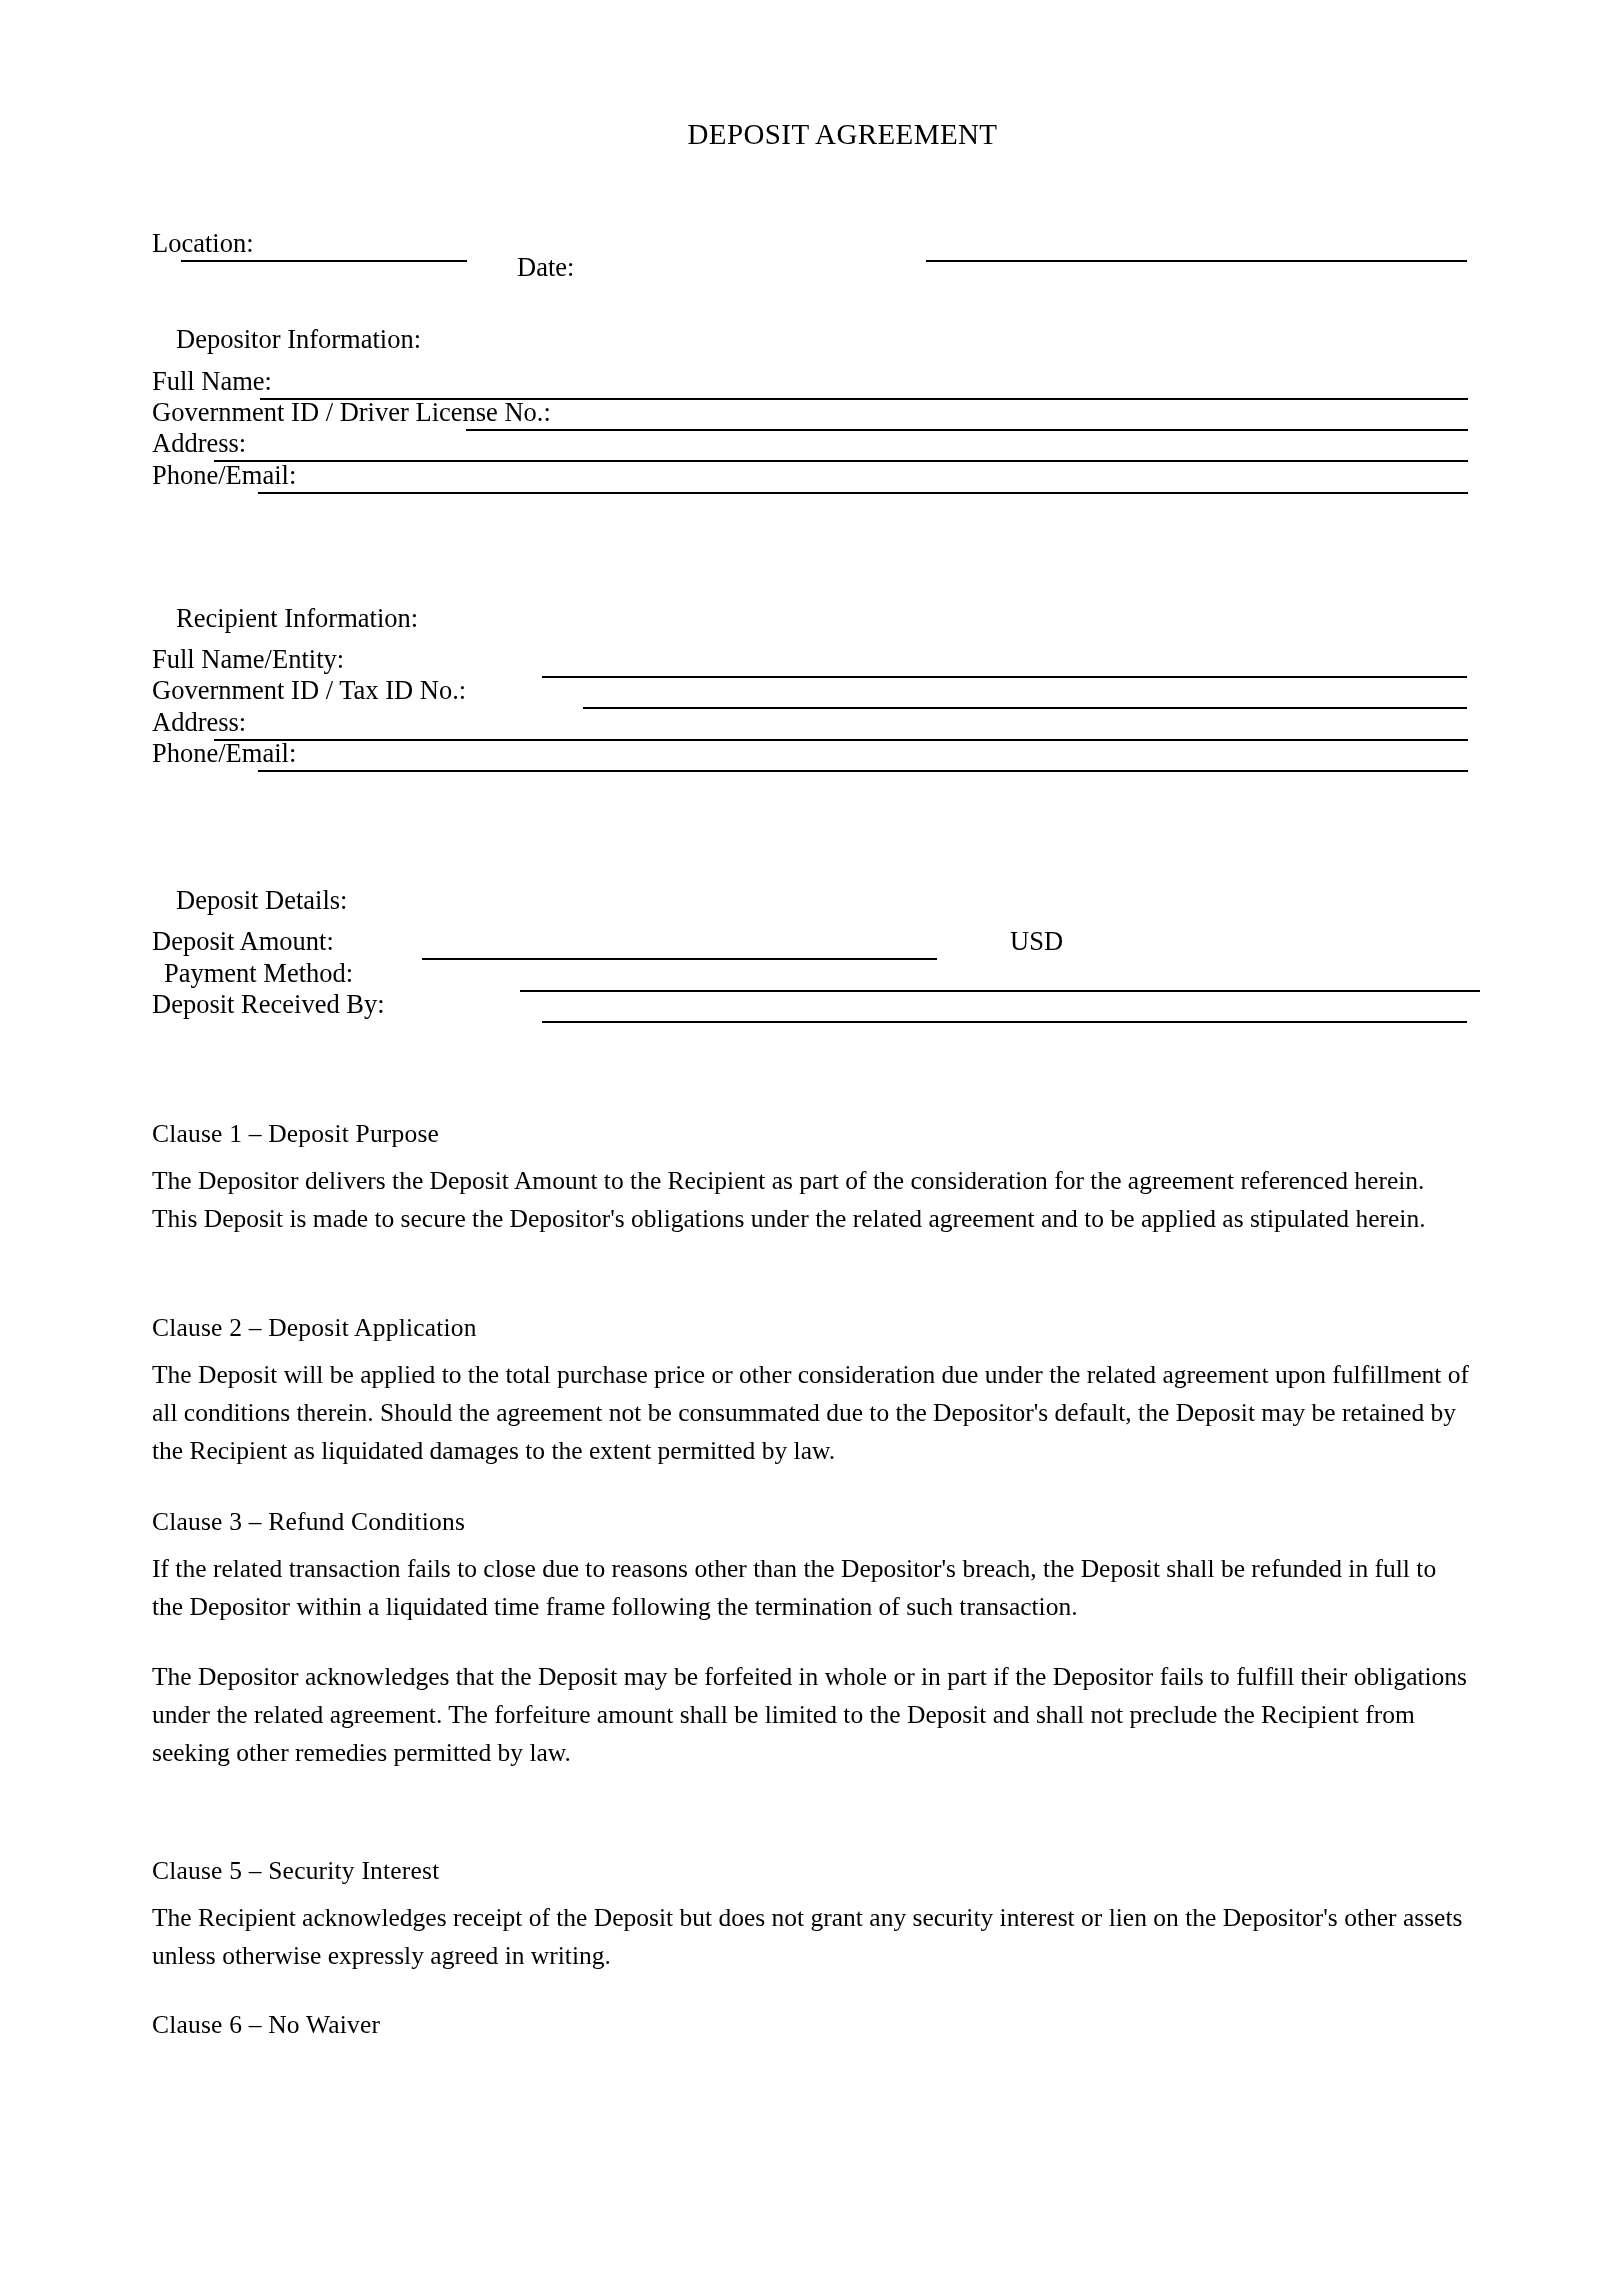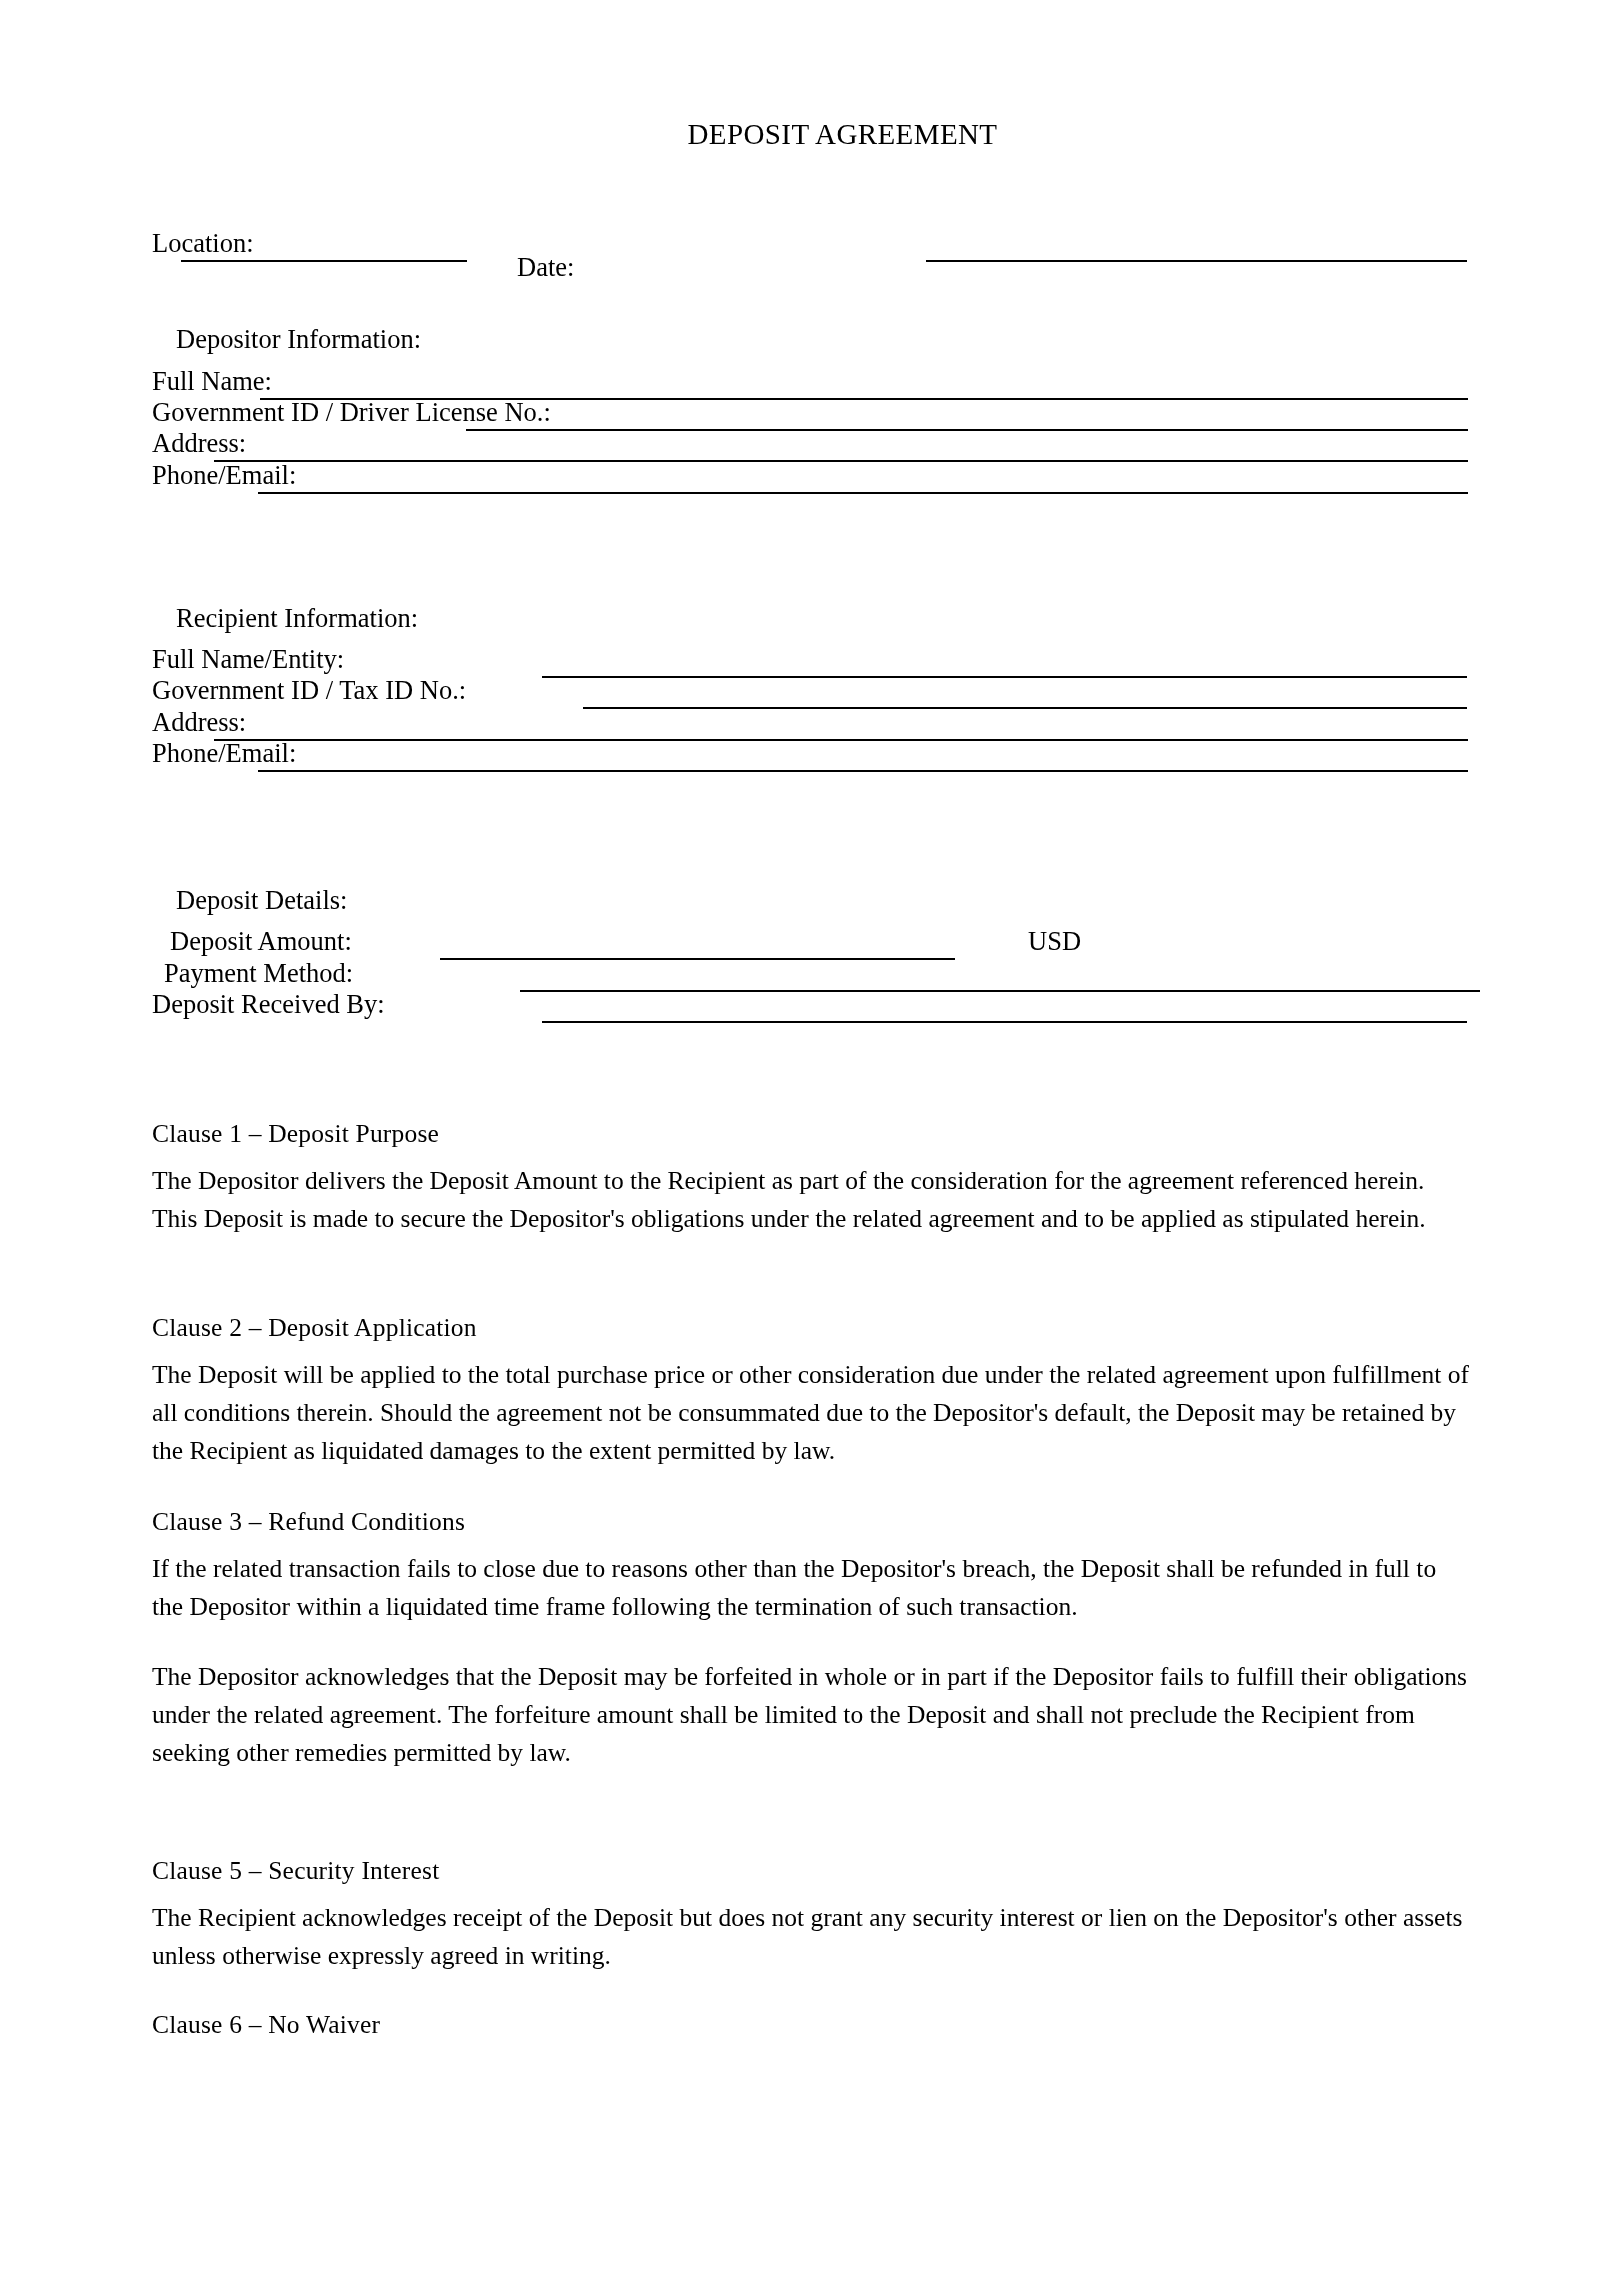--- a/index.html
+++ b/index.html
@@ -139,21 +139,21 @@
     <span class="fill-line" style="left:62px; width:1254px;"></span>
   </div>
 
   <div class="form-row" style="top:737px;">
     <span class="form-label">Phone/Email:</span>
     <span class="fill-line" style="left:106px; width:1210px;"></span>
   </div>
 
   <div class="section-label" style="top:884px;">Deposit Details:</div>
 
-  <div class="form-row" style="top:925px;margin-left:18px;">
+  <div class="form-row" style="top:925px;">
     <span class="form-label">Deposit Amount:</span>
     <span class="fill-line" style="left:270px; width:515px;"></span>
     <span class="inline-note" style="left:858px; top:0;">USD</span>
   </div>
 
   <div class="form-row" style="top:957px;margin-left:12px;">
     <span class="form-label">Payment Method:</span>
     <span class="fill-line" style="left:356px; width:960px;"></span>
   </div>
 

